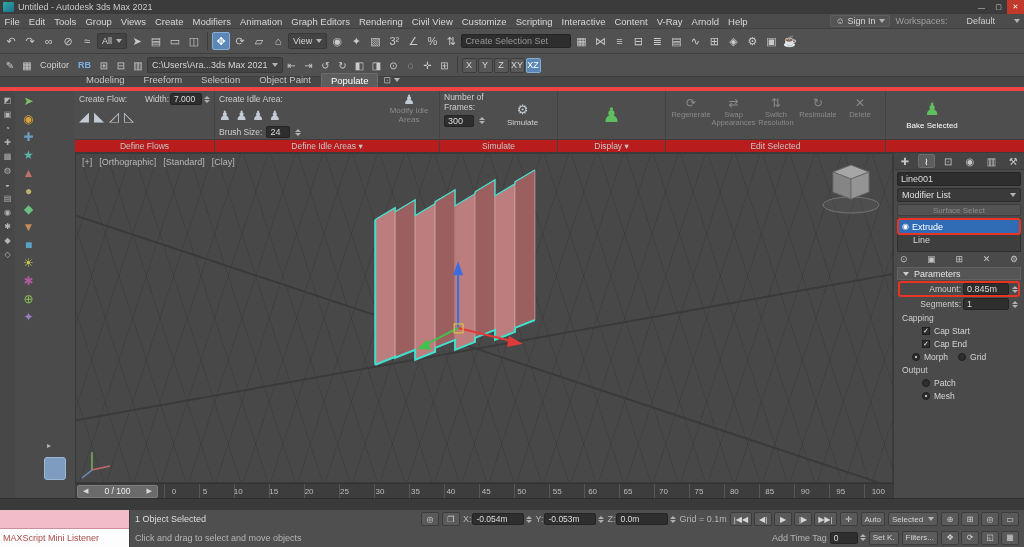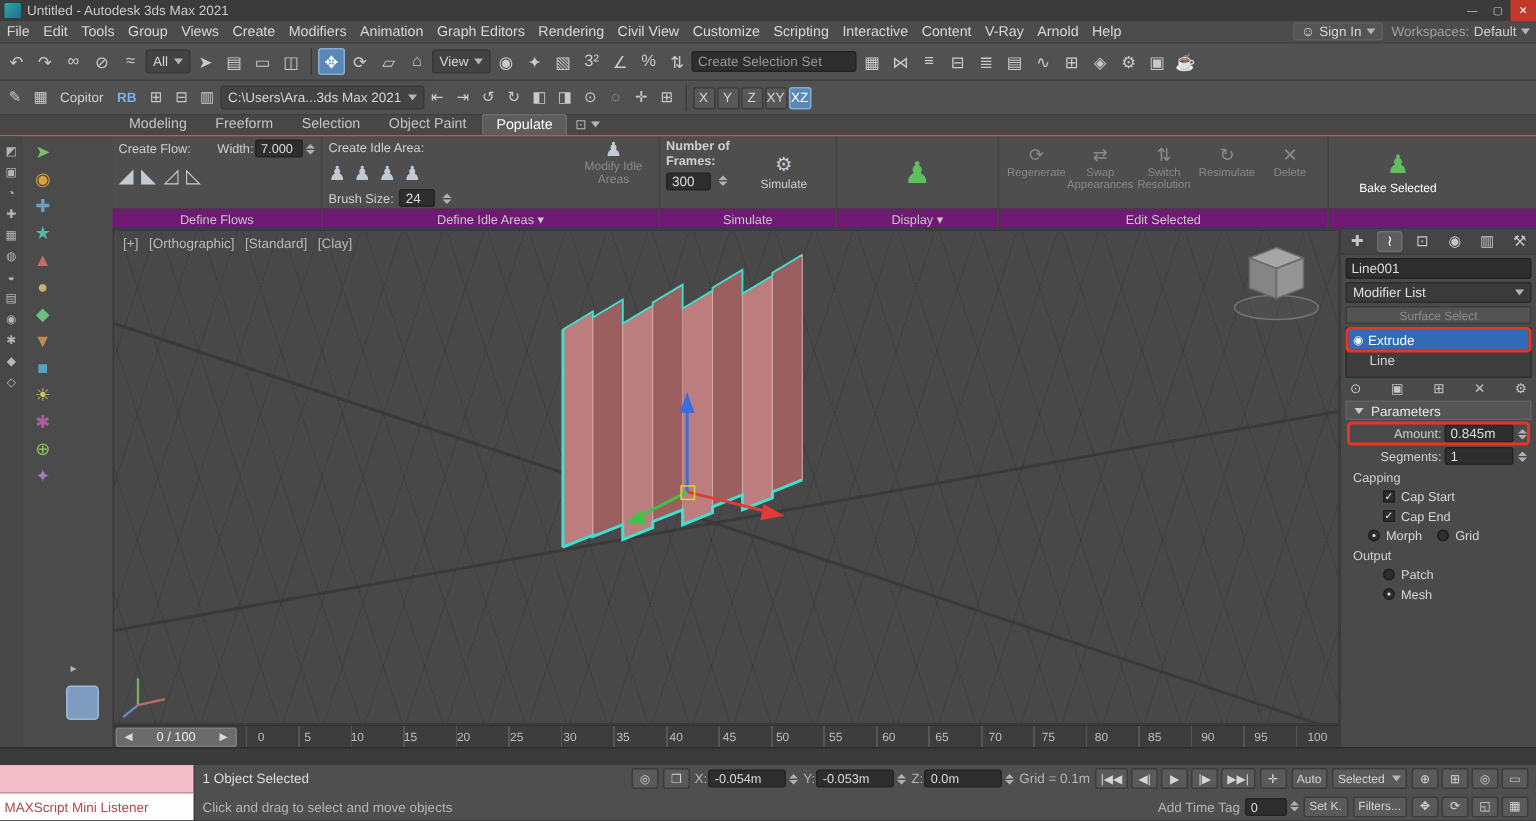--- a/index.html
+++ b/index.html
@@ -10,21 +10,21 @@
 .app-icon{width:11px;height:10px;margin:0 4px 0 3px;background:linear-gradient(135deg,#2fa8a0,#1d6f93);border-radius:1px;}
 .win-controls{margin-left:auto;display:flex;height:100%;}
 .win-btn{width:17px;display:flex;align-items:center;justify-content:center;font-size:7px;color:#cfcfcf;}
 .win-btn.close{background:#c0392b;color:#fff;}
 
 .menubar{height:15px;background:#4c4c4c;display:flex;align-items:center;border-bottom:1px solid #404040;flex:0 0 auto;}
 .menus{display:flex;align-items:center;}
 .menu-item{padding:0 4.5px;font-size:9.5px;color:#d8d8d8;white-space:nowrap;}
 .menu-right{margin-left:auto;display:flex;align-items:center;gap:6px;padding-right:4px;}
 .signin-box{border:1px solid #5f5f5f;background:#545454;height:12px;display:flex;align-items:center;padding:0 4px;gap:3px;font-size:9px;border-radius:2px;}
-.ws{display:flex;align-items:center;gap:3px;font-size:9px;color:#9f9f9f;}
+.ws{display:flex;align-items:center;gap:19px;font-size:9px;color:#9f9f9f;}
 .ws b{color:#cfcfcf;font-weight:normal;}
 .caret{width:0;height:0;border-left:3px solid transparent;border-right:3px solid transparent;border-top:4px solid #b5b5b5;}
 
 .toolbar{display:flex;align-items:center;background:#515151;border-bottom:1px solid #3e3e3e;padding:0 2px;gap:1px;flex:0 0 auto;}
 .tb1{height:25px;}.tb2{height:23px;}
 .iconrow{display:flex;align-items:center;gap:1px;}
 .tbtn{min-width:18px;height:18px;display:flex;align-items:center;justify-content:center;font-size:11px;color:#c9c9c9;border-radius:2px;white-space:nowrap;}
 .tb2 .tbtn{min-width:16px;height:16px;font-size:10px;}
 .tbtn.active{background:#5a87b5;color:#fff;border:1px solid #86aed3;}
 .vsep{width:1px;height:18px;background:#3c3c3c;margin:0 3px;}
@@ -34,40 +34,40 @@
 input.field::placeholder{color:#979797;}
 .spin{display:flex;flex-direction:column;justify-content:center;gap:1px;margin-left:1px;}
 .spin i{display:block;width:0;height:0;border-left:3px solid transparent;border-right:3px solid transparent;}
 .spin .up{border-bottom:3px solid #b0b0b0;}
 .spin .dn{border-top:3px solid #b0b0b0;}
 .axisbtn{min-width:15px;height:15px;border:1px solid #3c3c3c;background:#585858;display:flex;align-items:center;justify-content:center;font-size:9px;border-radius:2px;color:#d5d5d5;}
 .axisbtn.active{background:#5a87b5;color:#fff;border-color:#86aed3;}
 .textbtn{height:16px;padding:0 4px;display:flex;align-items:center;font-size:9px;color:#cfcfcf;}
 .textbtn.rb{color:#7ab0e0;font-weight:bold;}
 
-.ribbon-tabs{height:14px;background:#474747;display:flex;align-items:flex-end;padding-left:77px;gap:1px;border-bottom:1px solid #ef4444;flex:0 0 auto;}
+.ribbon-tabs{height:14px;background:#474747;display:flex;align-items:flex-end;padding-left:77px;gap:1px;border-bottom:4px solid #ef4444;flex:0 0 auto;}
 .rtab{padding:1px 9px 1px;font-size:9.5px;color:#c3c3c3;}
 .rtab.active{background:#5d5d5d;color:#fff;border:1px solid #6c6c6c;border-bottom:none;border-radius:2px 2px 0 0;}
 .rtab-extra{display:flex;align-items:center;gap:3px;margin-left:4px;padding-bottom:2px;color:#b5b5b5;font-size:9px;}
 
 .main-row{flex:1;display:flex;min-height:0;}
 .left-region{width:75px;display:flex;background:#4b4b4b;flex:0 0 auto;}
 .strip1{width:15px;display:flex;flex-direction:column;align-items:center;padding-top:5px;gap:5px;background:#474747;}
 .strip1 .sicon{font-size:8px;color:#b5b5b5;}
 .strip2{width:27px;display:flex;flex-direction:column;align-items:center;padding-top:3px;gap:4px;}
 .strip2 .sicon{font-size:12px;}
 .strip3{flex:1;position:relative;}
 .expand-arrow{position:absolute;bottom:48px;left:5px;font-size:8px;color:#b5b5b5;}
 .layout-widget{position:absolute;bottom:18px;left:2px;width:22px;height:23px;background:#7d9cc0;border:1px solid #9db8d6;border-radius:3px;}
 .right-area{flex:1;display:flex;flex-direction:column;min-width:0;}
 
 .ribbon{height:62px;background:#4e4e4e;display:flex;border-bottom:1px solid #3a3a3a;flex:0 0 auto;}
 .rsec{display:flex;flex-direction:column;border-right:1px solid #424242;flex:0 0 auto;}
 .rsec-content{flex:1;padding:2px 4px;position:relative;overflow:hidden;}
-.rsec-footer{height:13px;background:#701a75;border-top:1px solid #3d3d3d;display:flex;align-items:center;justify-content:center;font-size:8.5px;color:#c6c6c6;white-space:nowrap;}
+.rsec-footer{height:13px;background:#b91c1c;border-top:1px solid #3d3d3d;display:flex;align-items:center;justify-content:center;font-size:8.5px;color:#c6c6c6;white-space:nowrap;}
 .rlabel{font-size:8.5px;color:#cfcfcf;white-space:nowrap;}
 .ricon{font-size:13px;color:#c2cbd4;}
 .rrow{display:flex;align-items:center;gap:4px;}
 .spinctl{display:flex;align-items:center;gap:1px;}
 .spinctl .field{width:34px;height:12px;font-size:8.5px;}
 .riconrow{display:flex;gap:5px;margin-top:4px;}
 .modify-block{display:flex;flex-direction:column;align-items:center;width:52px;color:#8a8a8a;font-size:8px;text-align:center;line-height:1.1;}
 .vbtn{display:flex;flex-direction:column;align-items:center;justify-content:center;gap:2px;text-align:center;}
 .vbtn .lbl{font-size:8px;line-height:1.1;color:#cfcfcf;}
 .ebtn{width:43px;display:flex;flex-direction:column;align-items:center;gap:1px;padding-top:3px;}
@@ -389,21 +389,21 @@
               <span class="ricon">♟</span>
               <span>Modify Idle Areas</span>
             </div>
           </div>
           <div class="rsec-footer">Define Idle Areas ▾</div>
         </div>
 
         <div class="rsec" style="width:118px;">
           <div class="rsec-content" style="display:flex;gap:5px;">
             <div style="width:58px;">
-              <span class="rlabel" style="white-space:normal;line-height:1.15;display:block;font-weight:bold;">Number of Frames:</span>
+              <span class="rlabel" style="white-space:normal;line-height:1.15;display:block;">Number of Frames:</span>
               <div class="rrow" style="margin-top:2px;">
                 <span class="field" style="width:30px;height:12px;">300</span>
                 <span class="spin">
                     <i class="up"></i>
                     <i class="dn"></i>
                   </span>
               </div>
             </div>
             <div class="vbtn">
               <span class="ricon">⚙</span>

